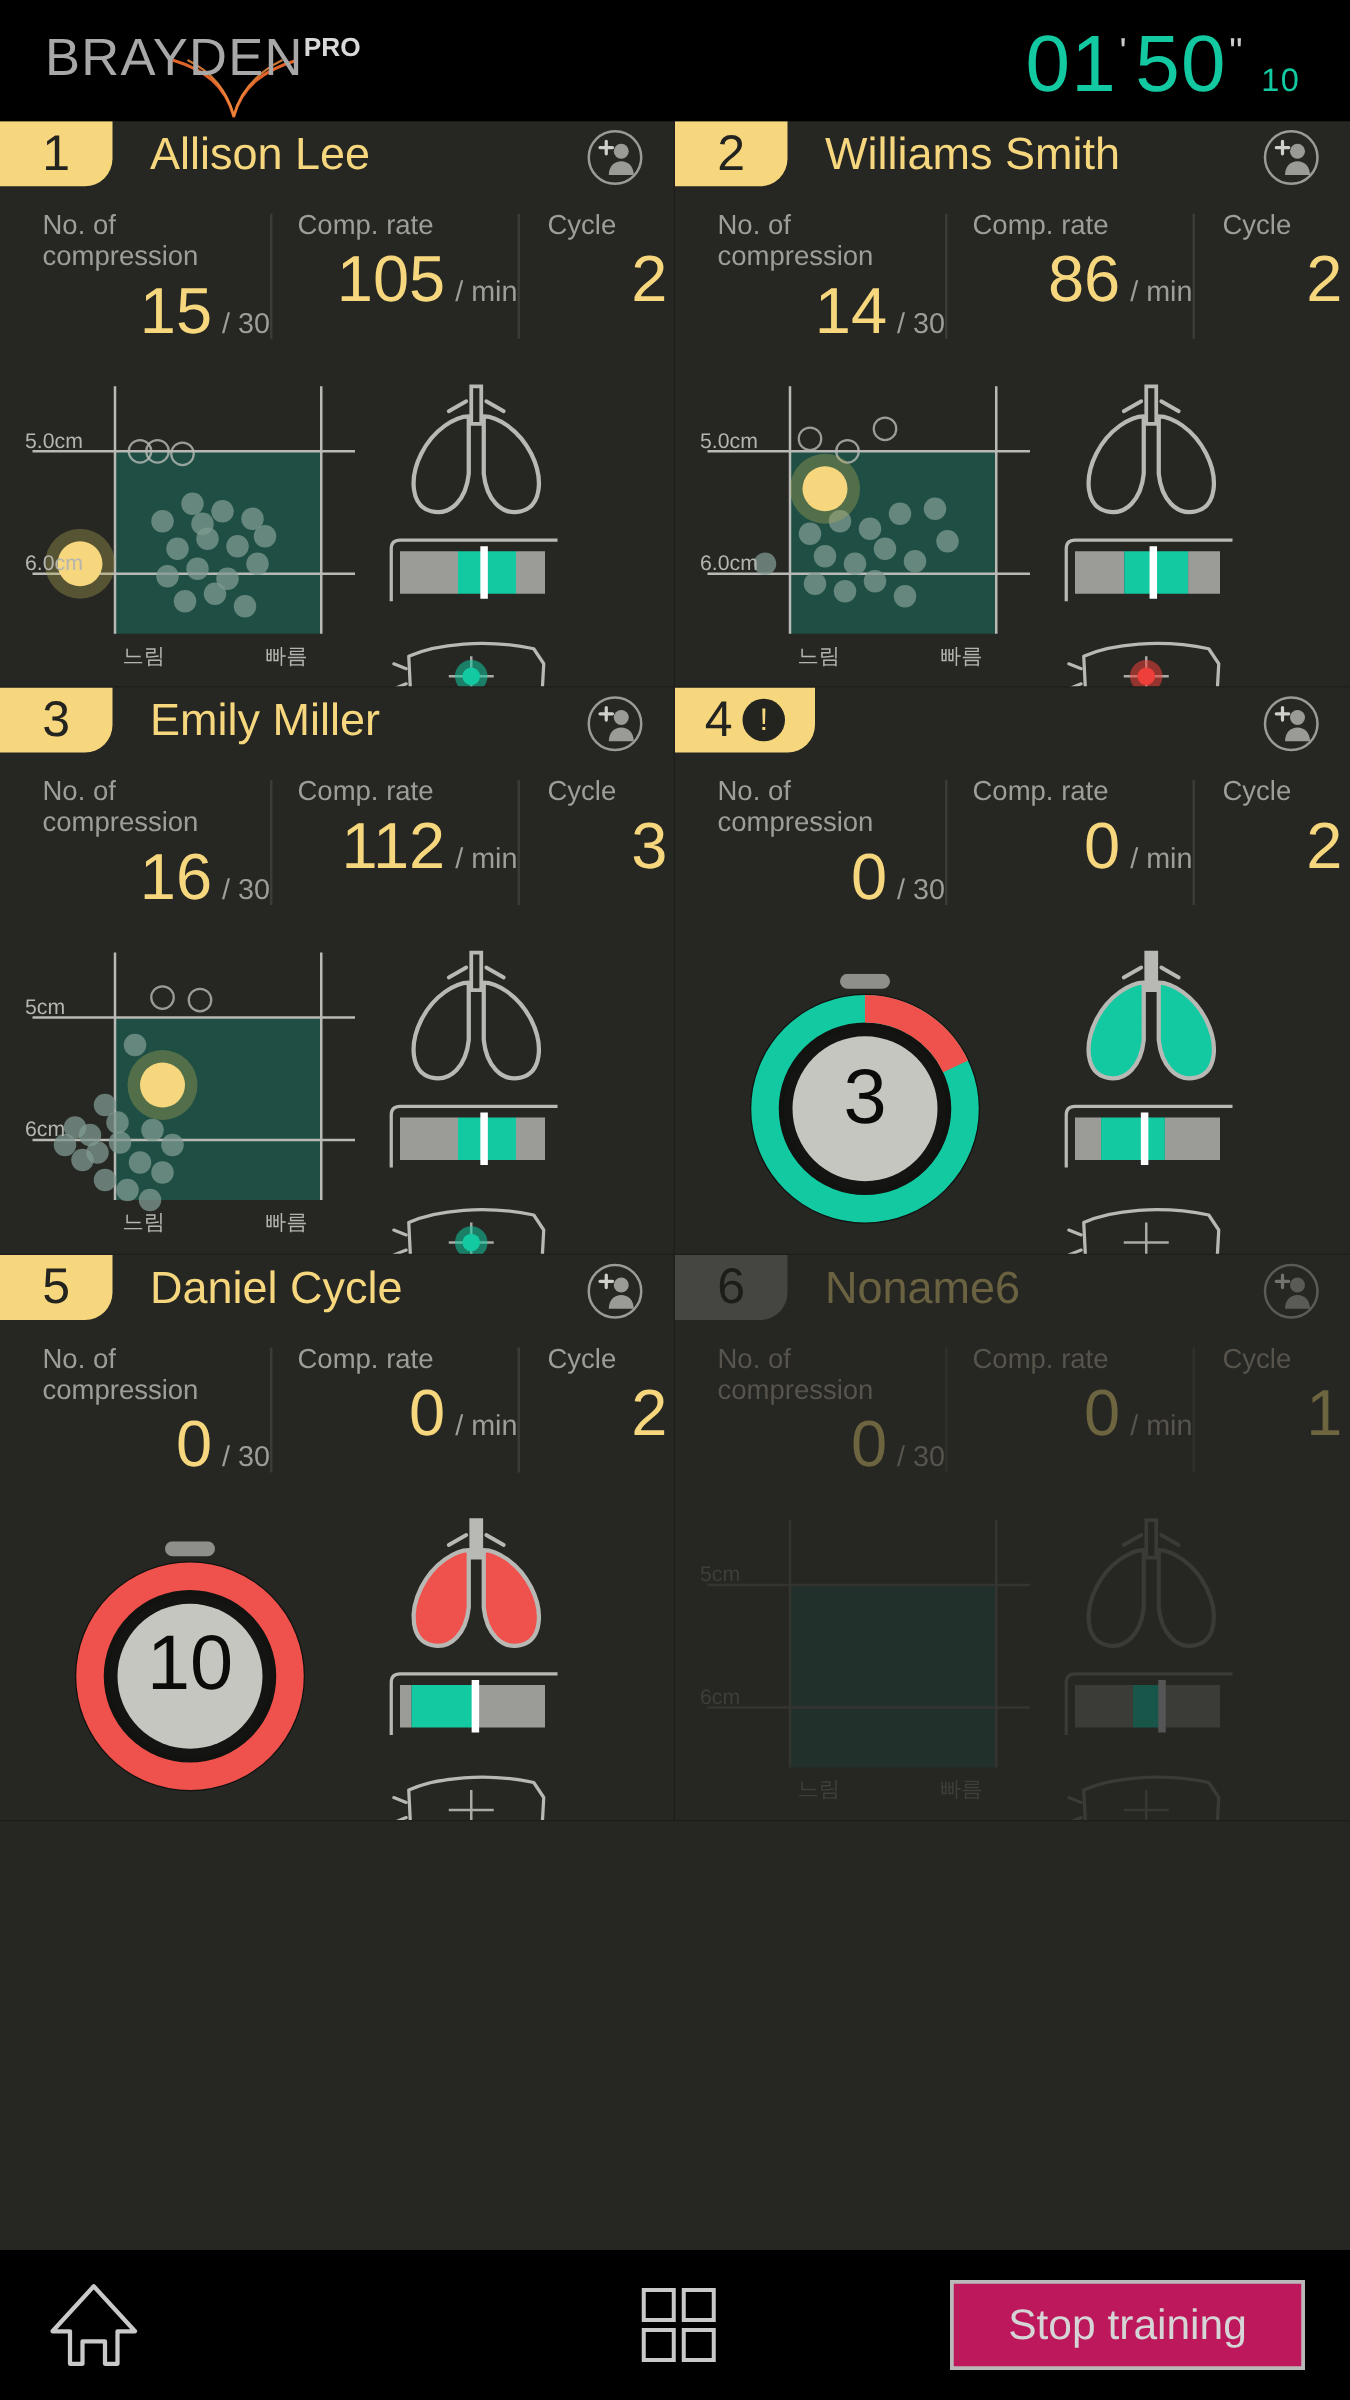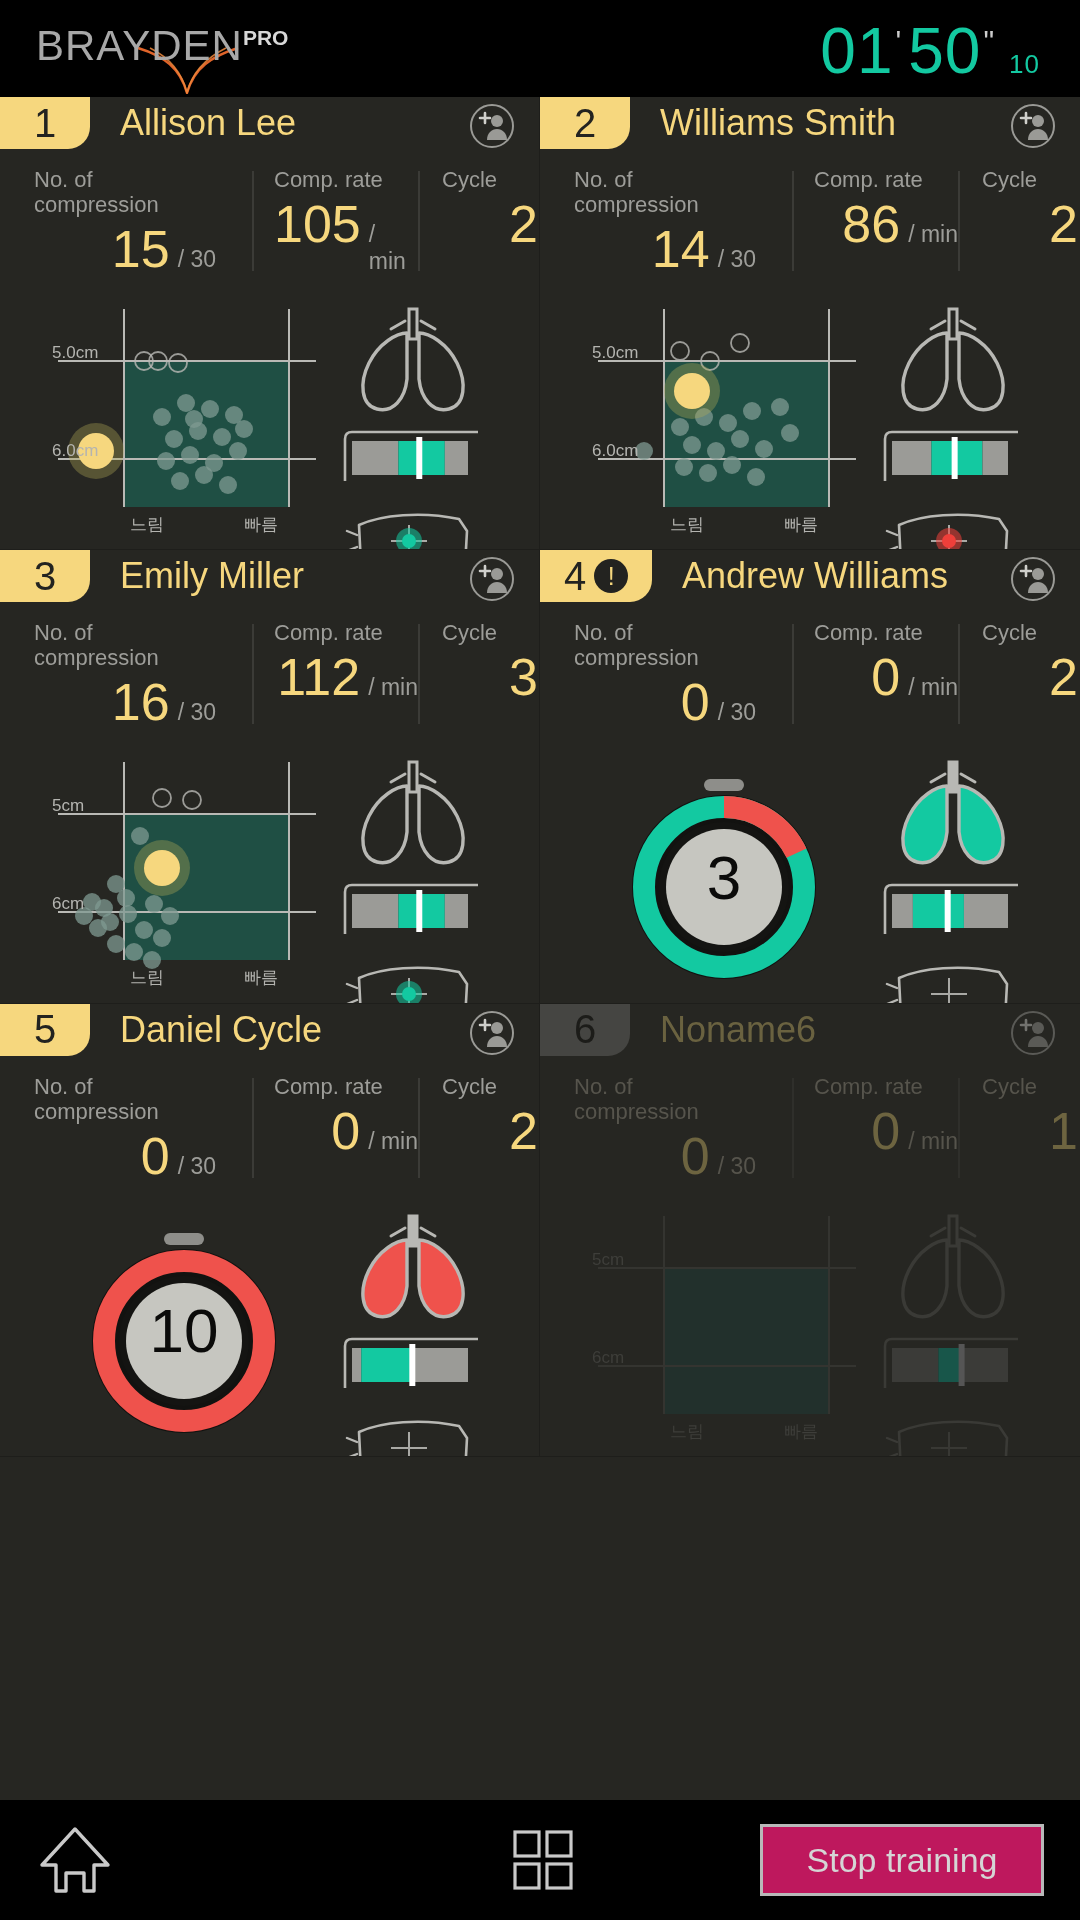--- a/index.html
+++ b/index.html
@@ -129,21 +129,21 @@
 
   
   .metrics {
     display:flex;
     padding-left:34px;
     margin-top:4px;
     height:112px;
   }
   .metric { position:relative; }
   .metric.m1 { width:182px; }
-  .metric.m2 { width:166px;margin-left:36px; }
+  .metric.m2 { width:198px; }
   .metric.m3 { width:120px; }
   .mlabel {
     color:#9d9d99;
     font-size:22px;
     line-height:25px;
     font-weight:400;
     padding-top:4px;
   }
   .mlabel.inactive { color:#56544c; }
   .mrow {
@@ -169,21 +169,21 @@
     position:absolute;
     left:0; top:8px;
     width:2px; height:100px;
     background:#3b3b37;
   }
   .mdiv.inactive { background:#2f2f2b; }
 
   
   .card-body {
     display:flex;
-    padding-left:44px;
+    padding-left:12px;
     margin-top:24px;
     position:relative;
   }
   .plot {
     width:280px;
     height:250px;
     position:relative;
   }
   .icons {
     width:150px;
@@ -569,21 +569,20 @@
   </svg>
     </div>
   </div>
     </div>
     <div class="card">
   <div class="card-head">
     <div class="badge wide">
       <span>4</span>
           <div class="warn">!</div>
     </div>
-    <div class="pname">Andrew Williams</div>
     <svg class="adduser" viewBox="0 0 46 46">
     <circle cx="23" cy="23" r="21" fill="none" stroke="#9a9a96" stroke-width="2"></circle>
     <path d="M11 15 h10 M16 10 v10" stroke="#cfcfcb" stroke-width="2.6" stroke-linecap="round"></path>
     <circle cx="28" cy="18" r="6" fill="#9a9a96"></circle>
     <path d="M18 37 c0-7 4.6-11 10-11 s10 4 10 11 z" fill="#9a9a96"></path>
   </svg>
   </div>
   <div class="metrics">
     <div class="metric m1">
       <div class="mlabel">No. of<br>compression</div>

